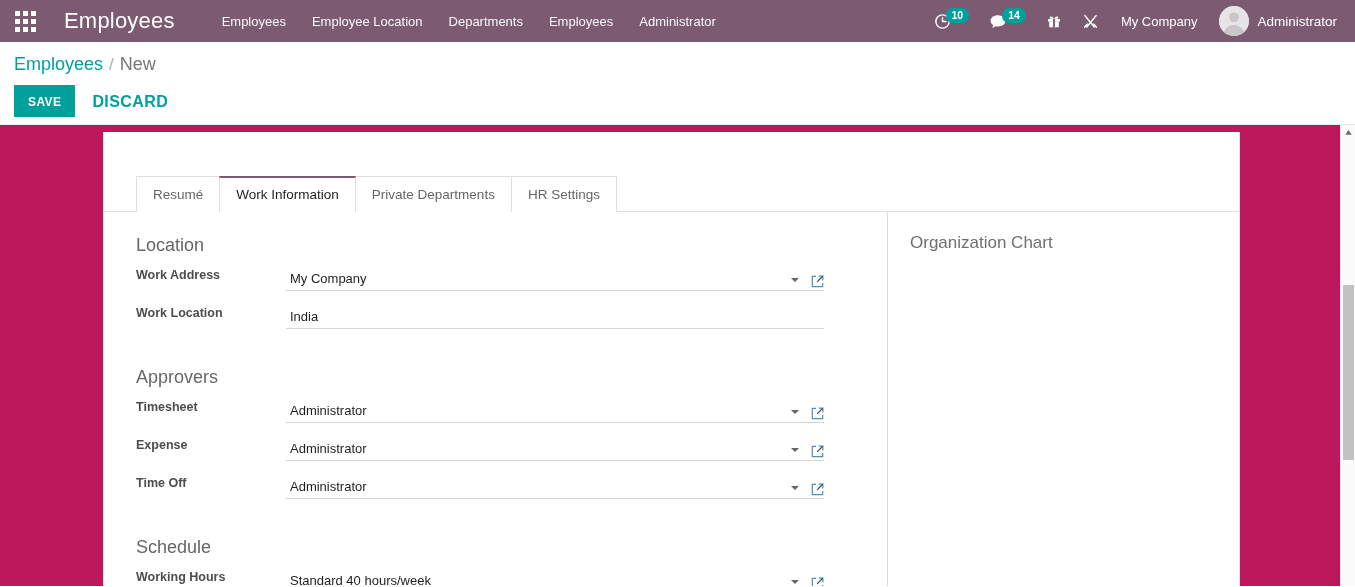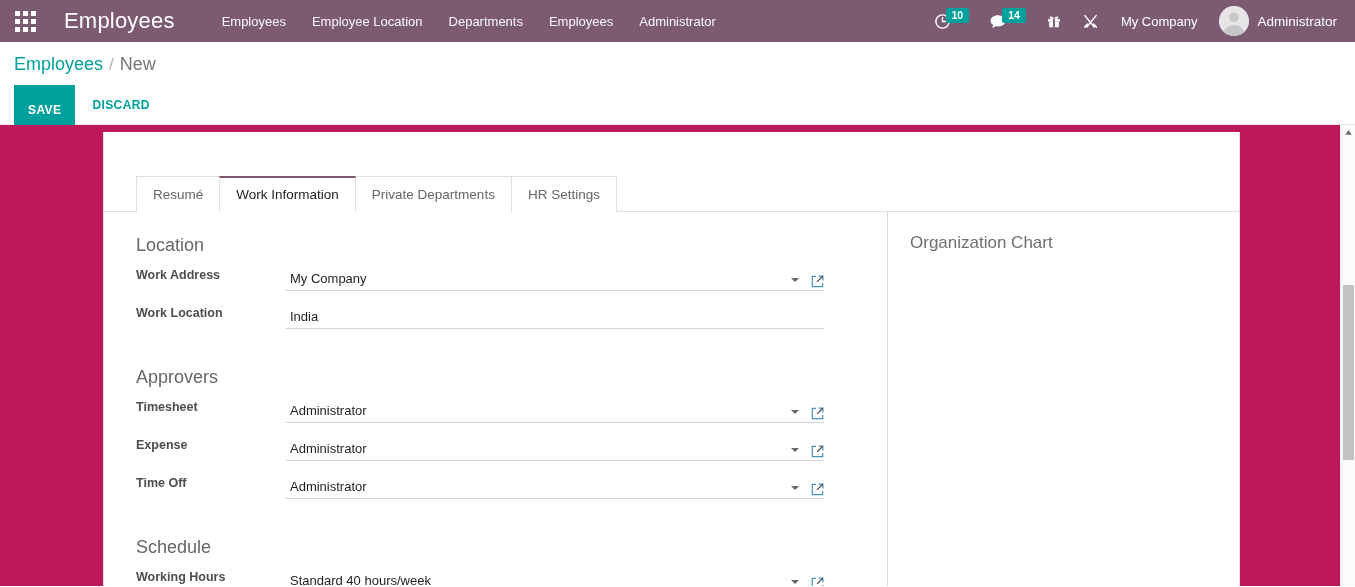--- a/index.html
+++ b/index.html
@@ -69,21 +69,21 @@
     padding: 0 10px;
     position: relative;
     cursor: pointer;
     color: #fff;
   }
   .badge {
     background: #00A09D;
     color: #ffffff;
     font-size: 10.5px;
     font-weight: 700;
-    border-radius: 2px;
+    border-radius: 7px;
     padding: 1px 6px 2px 6px;
     line-height: 12px;
     margin-left: -5px;
     position: relative;
     top: -6px;
   }
   .company-name {
     color: #ffffff; font-size: 13px;
     padding: 0 12px;
     white-space: nowrap;
@@ -126,28 +126,28 @@
   #breadcrumb .crumb-current { color: #777777; }
 
   #action-buttons { display: flex; align-items: center; gap: 4px; }
   #save-btn {
     background: #00A09D;
     color: #ffffff;
     font-size: 12px;
     font-weight: 700;
     letter-spacing: .4px;
     border: 1px solid #00A09D;
-    padding: 18px 13px 7px 13px;
+    padding: 10px 13px 7px 13px;
     cursor: pointer;
     line-height: 13px;
   }
   #discard-btn {
     background: transparent;
     color: #00A09D;
-    font-size: 12px;
+    font-size: 16px;
     font-weight: 700;
     letter-spacing: .4px;
     border: 1px solid transparent;
     padding: 7px 12px;
     cursor: pointer;
     line-height: 13px;
   }
 
   
   #page-body {

